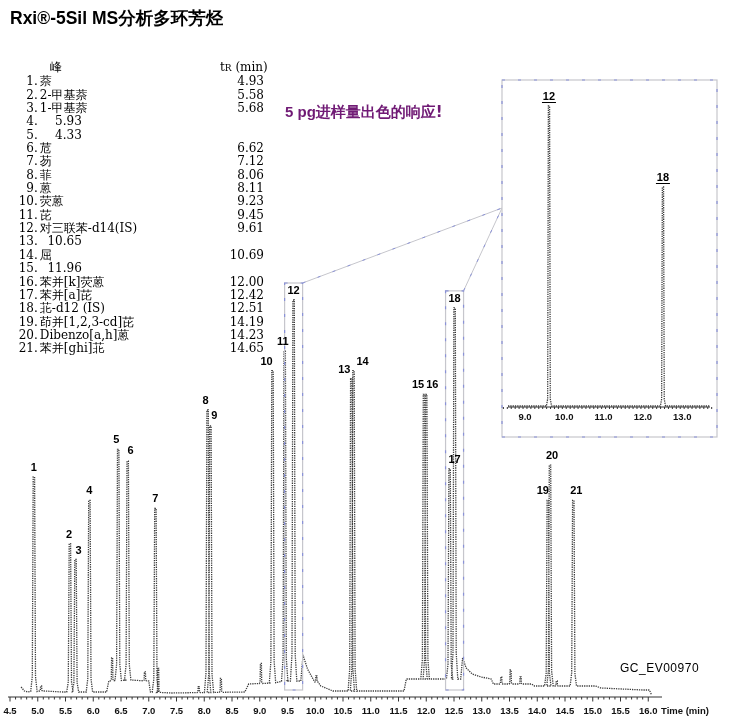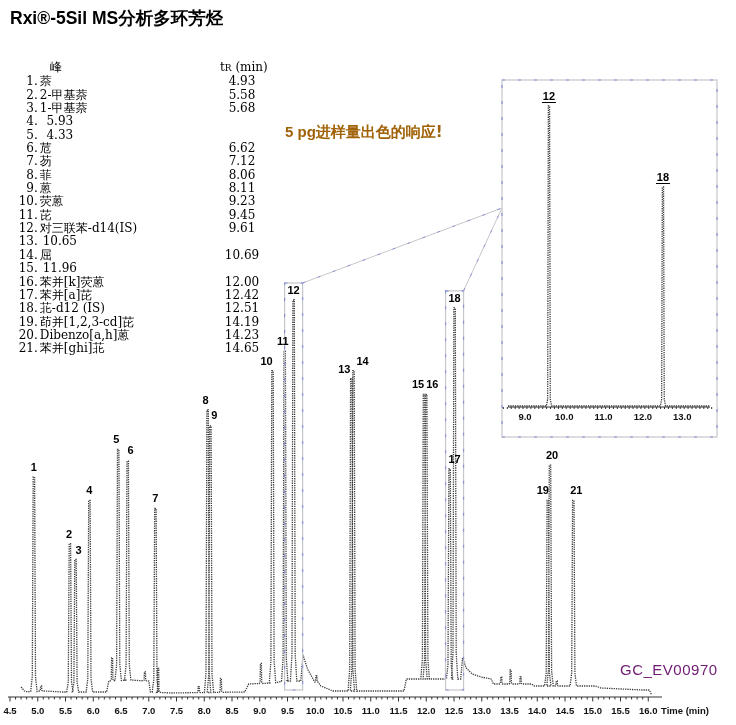--- a/index.html
+++ b/index.html
@@ -7,25 +7,25 @@
          font-family:"Liberation Sans","DejaVu Sans",sans-serif;}
   #title{position:absolute;left:10px;top:6px;font-size:17.5px;color:#000;white-space:nowrap;}
   #title .latin{font-weight:bold;letter-spacing:0;}
   #title .cjk{font-weight:bold;font-family:"DejaVu Sans","Liberation Sans",sans-serif;}
   #peaklist{position:absolute;left:12px;top:61px;width:252px;
             font-family:"DejaVu Serif","Liberation Serif",serif;font-size:12px;color:#000;}
   #peaklist .row{display:flex;line-height:13.35px;white-space:nowrap;}
   #peaklist .num{width:22px;text-align:right;flex:0 0 auto;}
   #peaklist .dot{flex:0 0 auto;}
   #peaklist .name{flex:1 1 auto;padding-left:2px;overflow:hidden;}
-  #peaklist .rt{flex:0 0 auto;width:44px;text-align:center;}
+  #peaklist .rt{flex:0 0 auto;width:44px;text-align:right;}
   #peaklist .hdr .name{padding-left:16px;}
   #callout{position:absolute;left:285px;top:103px;font-size:15px;font-weight:bold;white-space:nowrap;}
   #callout .cjk{font-family:"DejaVu Sans","Liberation Sans",sans-serif;}
-  #watermark{position:absolute;left:620px;top:661px;font-size:15px;color:#701a75;letter-spacing:0.5px;}
+  #watermark{position:absolute;left:620px;top:661px;font-size:12px;color:#000000;letter-spacing:0.5px;}
   svg{position:absolute;left:0;top:0;}
   svg text{font-family:"Liberation Sans","DejaVu Sans",sans-serif;}
 </style>
 </head>
 <body>
 
 <div id="stage">
 
   <div id="title"><span class="latin">Rxi®-5Sil MS</span><span class="cjk">分析多环芳烃</span></div>
 
@@ -155,21 +155,21 @@
         </div>
         <div class="row">
           <span class="num">21</span>
           <span class="dot">.</span>
           <span class="name">苯并[ghi]苝</span>
           <span class="rt">14.65</span>
         </div>
       </div>
   </div>
 
-  <div id="callout" style="color: #a16207; margin-top: 20px;"><span class="latin">5 pg</span><span class="cjk">进样量出色的响应!</span></div>
+  <div id="callout" style="color: #701a75;"><span class="latin">5 pg</span><span class="cjk">进样量出色的响应!</span></div>
 
   <svg id="chart" width="736" height="725" viewBox="0 0 736 725">
       <line x1="302.60499999999996" y1="283" x2="502" y2="208" stroke="#c6c6cc" stroke-width="1"></line>
       <line x1="302.60499999999996" y1="283" x2="502" y2="208" stroke="#8a92d8" stroke-width="1" stroke-dasharray="3 13"></line>
       <line x1="463.555" y1="290.85999999999996" x2="502" y2="208" stroke="#c6c6cc" stroke-width="1"></line>
       <line x1="463.555" y1="290.85999999999996" x2="502" y2="208" stroke="#8a92d8" stroke-width="1" stroke-dasharray="3 13"></line>
       <rect x="502" y="80" width="215" height="357" fill="#fff" stroke="#c6c6cc" stroke-width="1.2"></rect>
       <rect x="502" y="80" width="215" height="357" fill="none" stroke="#8a92d8" stroke-width="1.2" stroke-dasharray="3 13"></rect>
       <line x1="508" y1="407" x2="710" y2="407" stroke="#333" stroke-width="1"></line>
       <line x1="503.385" y1="407" x2="503.385" y2="409" stroke="#333" stroke-width="1"></line>

